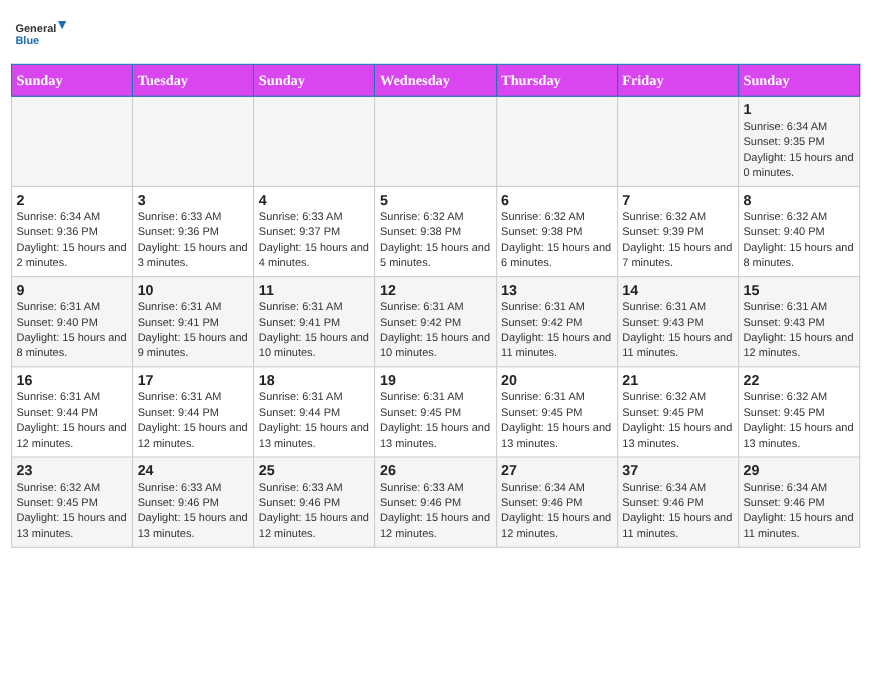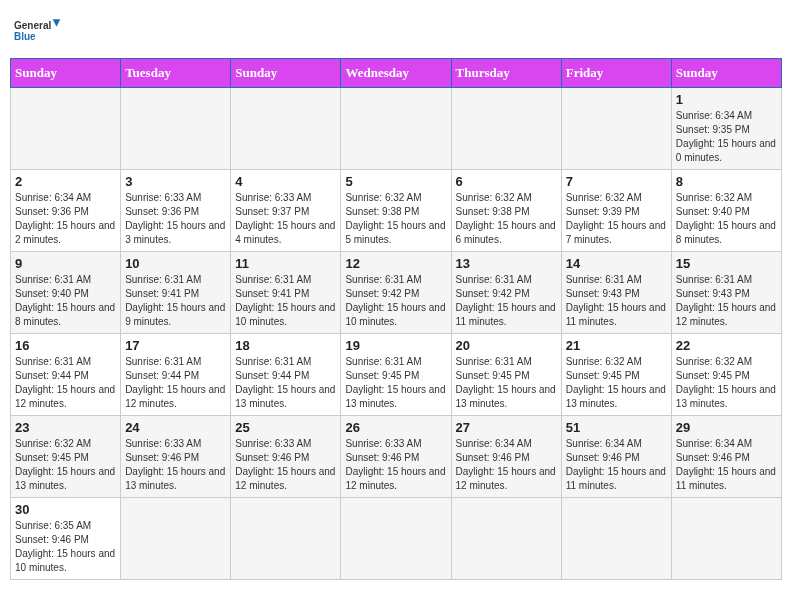--- a/index.html
+++ b/index.html
@@ -310,43 +310,28 @@
 and 12 minutes.</div>
         </td>
         <td>
           <span class="day-number">27</span>
           <div class="day-info">Sunrise: 6:34 AM
 Sunset: 9:46 PM
 Daylight: 15 hours
 and 12 minutes.</div>
         </td>
         <td>
-          <span class="day-number">51</span>
+          <span class="day-number">37</span>
           <div class="day-info">Sunrise: 6:34 AM
 Sunset: 9:46 PM
 Daylight: 15 hours
 and 11 minutes.</div>
         </td>
         <td>
           <span class="day-number">29</span>
           <div class="day-info">Sunrise: 6:34 AM
 Sunset: 9:46 PM
 Daylight: 15 hours
 and 11 minutes.</div>
         </td>
-      </tr>
-      <tr>
-        <td>
-          <span class="day-number">30</span>
-          <div class="day-info">Sunrise: 6:35 AM
-Sunset: 9:46 PM
-Daylight: 15 hours
-and 10 minutes.</div>
-        </td>
-        <td class="empty-cell"></td>
-        <td class="empty-cell"></td>
-        <td class="empty-cell"></td>
-        <td class="empty-cell"></td>
-        <td class="empty-cell"></td>
-        <td class="empty-cell"></td>
       </tr>
     </tbody>
 </table>
 
 </body></html>

